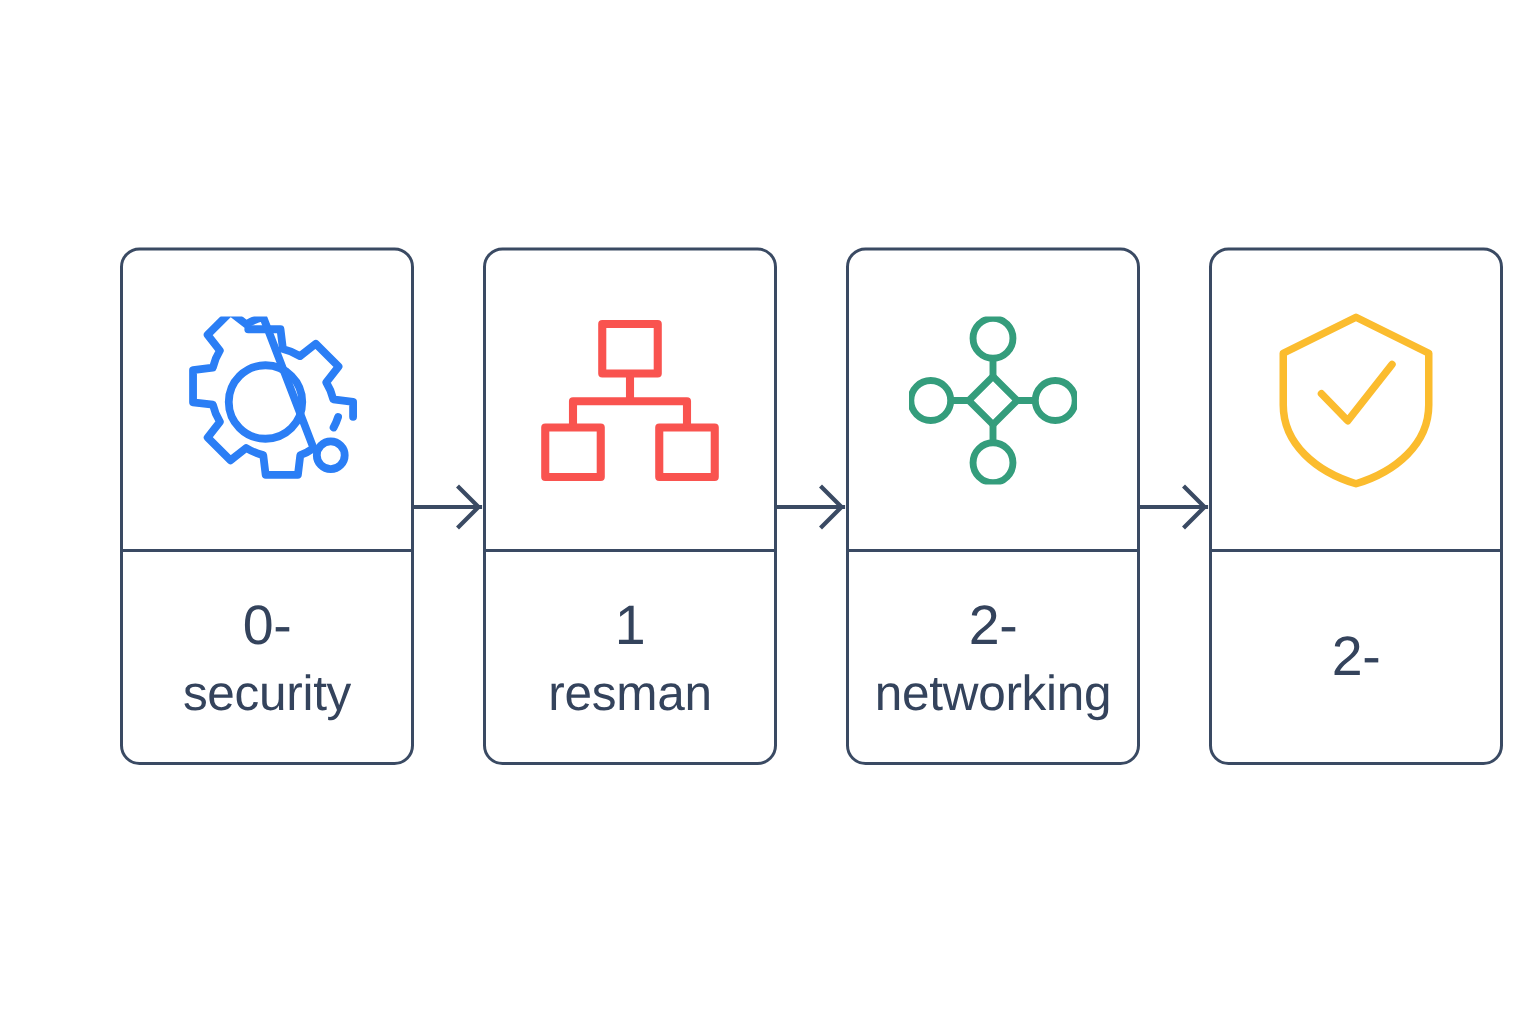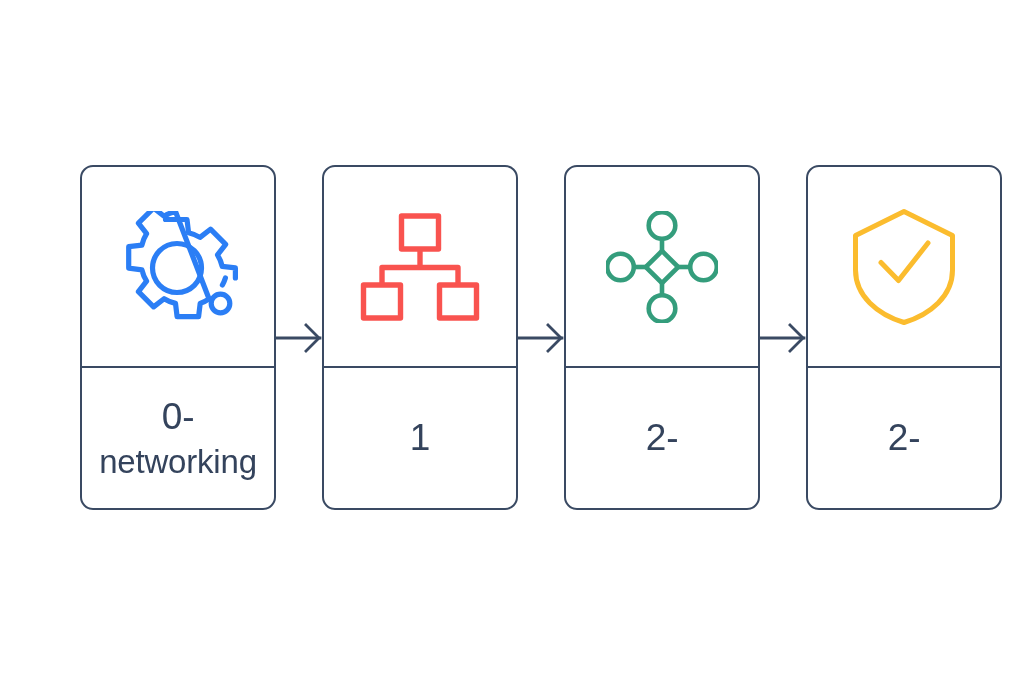--- a/index.html
+++ b/index.html
@@ -99,21 +99,21 @@
               <path d="M108.4 67.0 a38.6 38.6 0 0 1 -3.0 7.0"></path>
               <path d="M92.0 87.8 a38 38 0 0 1 -8.8 4.6 l-1.6 13.2 h-21.5 l-1.6 -13.2 a38 38 0 0 1 -11.4 -4.7 l-10.5 8.2 l-15.2 -15.2 l8.2 -10.5 a38 38 0 0 1 -4.7 -11.4 l-13.2 -1.6 v-21.5 l13.2 -1.6 a38 38 0 0 1 4.7 -11.4 l-8.2 -10.5 l15.2 -15.2 l10.5 8.2 a38 38 0 0 1 11.4 -4.7 z"></path>
               <circle cx="60.0" cy="57.0" r="24.5"></circle>
               <circle cx="103.5" cy="92.5" r="9.3"></circle>
             </g>
           </svg>
         </span>
       </div>
       <div class="card-label-area">
         <div class="label-line label-line-1">0-</div>
-        <div class="label-line label-line-2">networking</div>
+        <div class="label-line label-line-2">security</div>
       </div>
     </div>
 
     <div class="connector">
       <svg width="46" height="30" viewBox="0 0 46 30">
         <g fill="none" stroke="#3a4a63" stroke-width="2.8" stroke-linecap="square" stroke-linejoin="miter">
           <line x1="0" y1="15" x2="44" y2="15"></line>
           <polyline points="30,2 43,15 30,28"></polyline>
         </g>
       </svg>
@@ -128,20 +128,21 @@
               <rect x="5.5" y="73.0" width="37" height="33"></rect>
               <rect x="81.5" y="73.0" width="37" height="33"></rect>
               <line x1="62" y1="37" x2="62" y2="55.5"></line>
               <polyline points="24,73 24,55.5 100,55.5 100,73"></polyline>
             </g>
           </svg>
         </span>
       </div>
       <div class="card-label-area">
         <div class="label-line label-line-1">1</div>
+        <div class="label-line label-line-2">resman</div>
       </div>
     </div>
 
     <div class="connector">
       <svg width="46" height="30" viewBox="0 0 46 30">
         <g fill="none" stroke="#3a4a63" stroke-width="2.8" stroke-linecap="square" stroke-linejoin="miter">
           <line x1="0" y1="15" x2="44" y2="15"></line>
           <polyline points="30,2 43,15 30,28"></polyline>
         </g>
       </svg>
@@ -160,20 +161,21 @@
               <circle cx="56" cy="14.5" r="13.3"></circle>
               <circle cx="56" cy="97.5" r="13.3"></circle>
               <circle cx="14.5" cy="56" r="13.3"></circle>
               <circle cx="97.5" cy="56" r="13.3"></circle>
             </g>
           </svg>
         </span>
       </div>
       <div class="card-label-area">
         <div class="label-line label-line-1">2-</div>
+        <div class="label-line label-line-2">networking</div>
       </div>
     </div>
 
     <div class="connector">
       <svg width="46" height="30" viewBox="0 0 46 30">
         <g fill="none" stroke="#3a4a63" stroke-width="2.8" stroke-linecap="square" stroke-linejoin="miter">
           <line x1="0" y1="15" x2="44" y2="15"></line>
           <polyline points="30,2 43,15 30,28"></polyline>
         </g>
       </svg>

